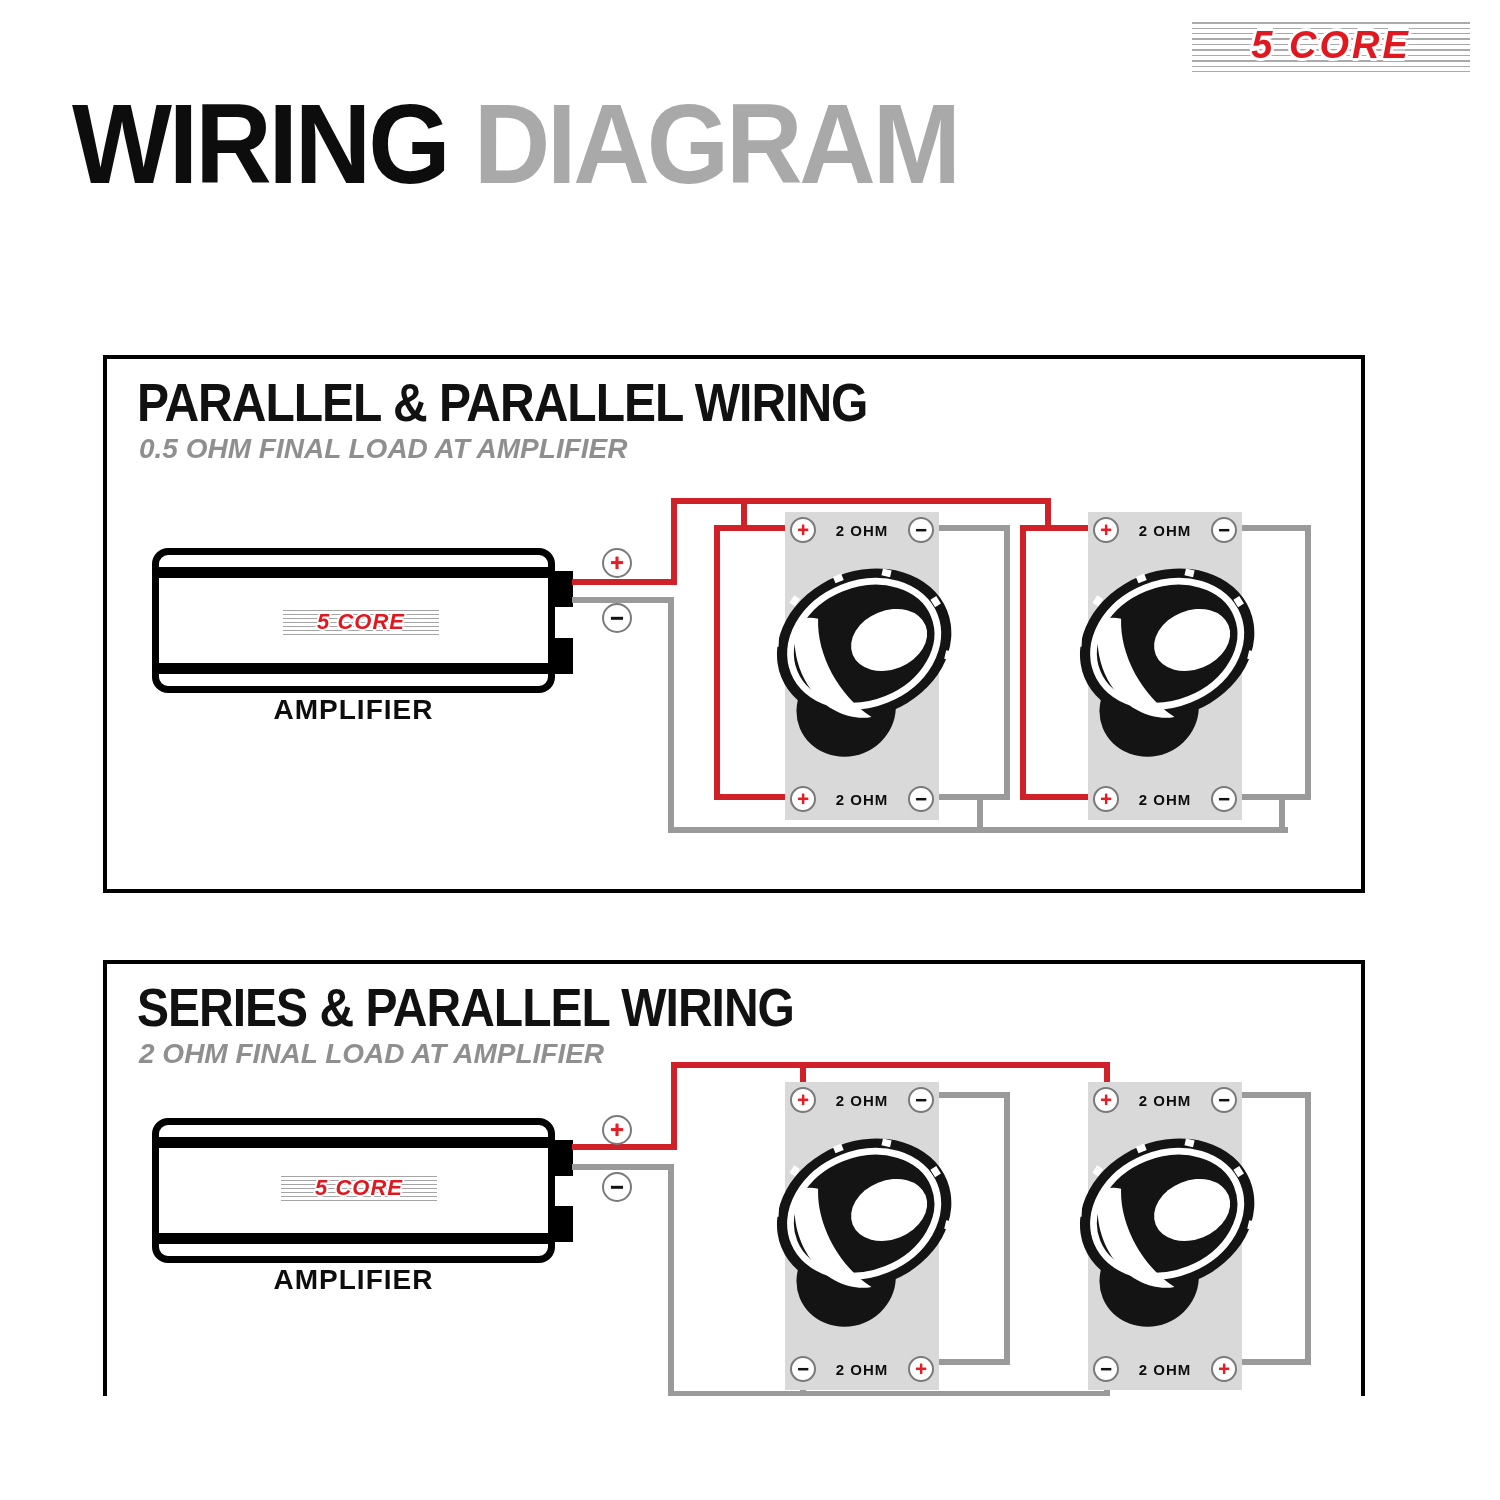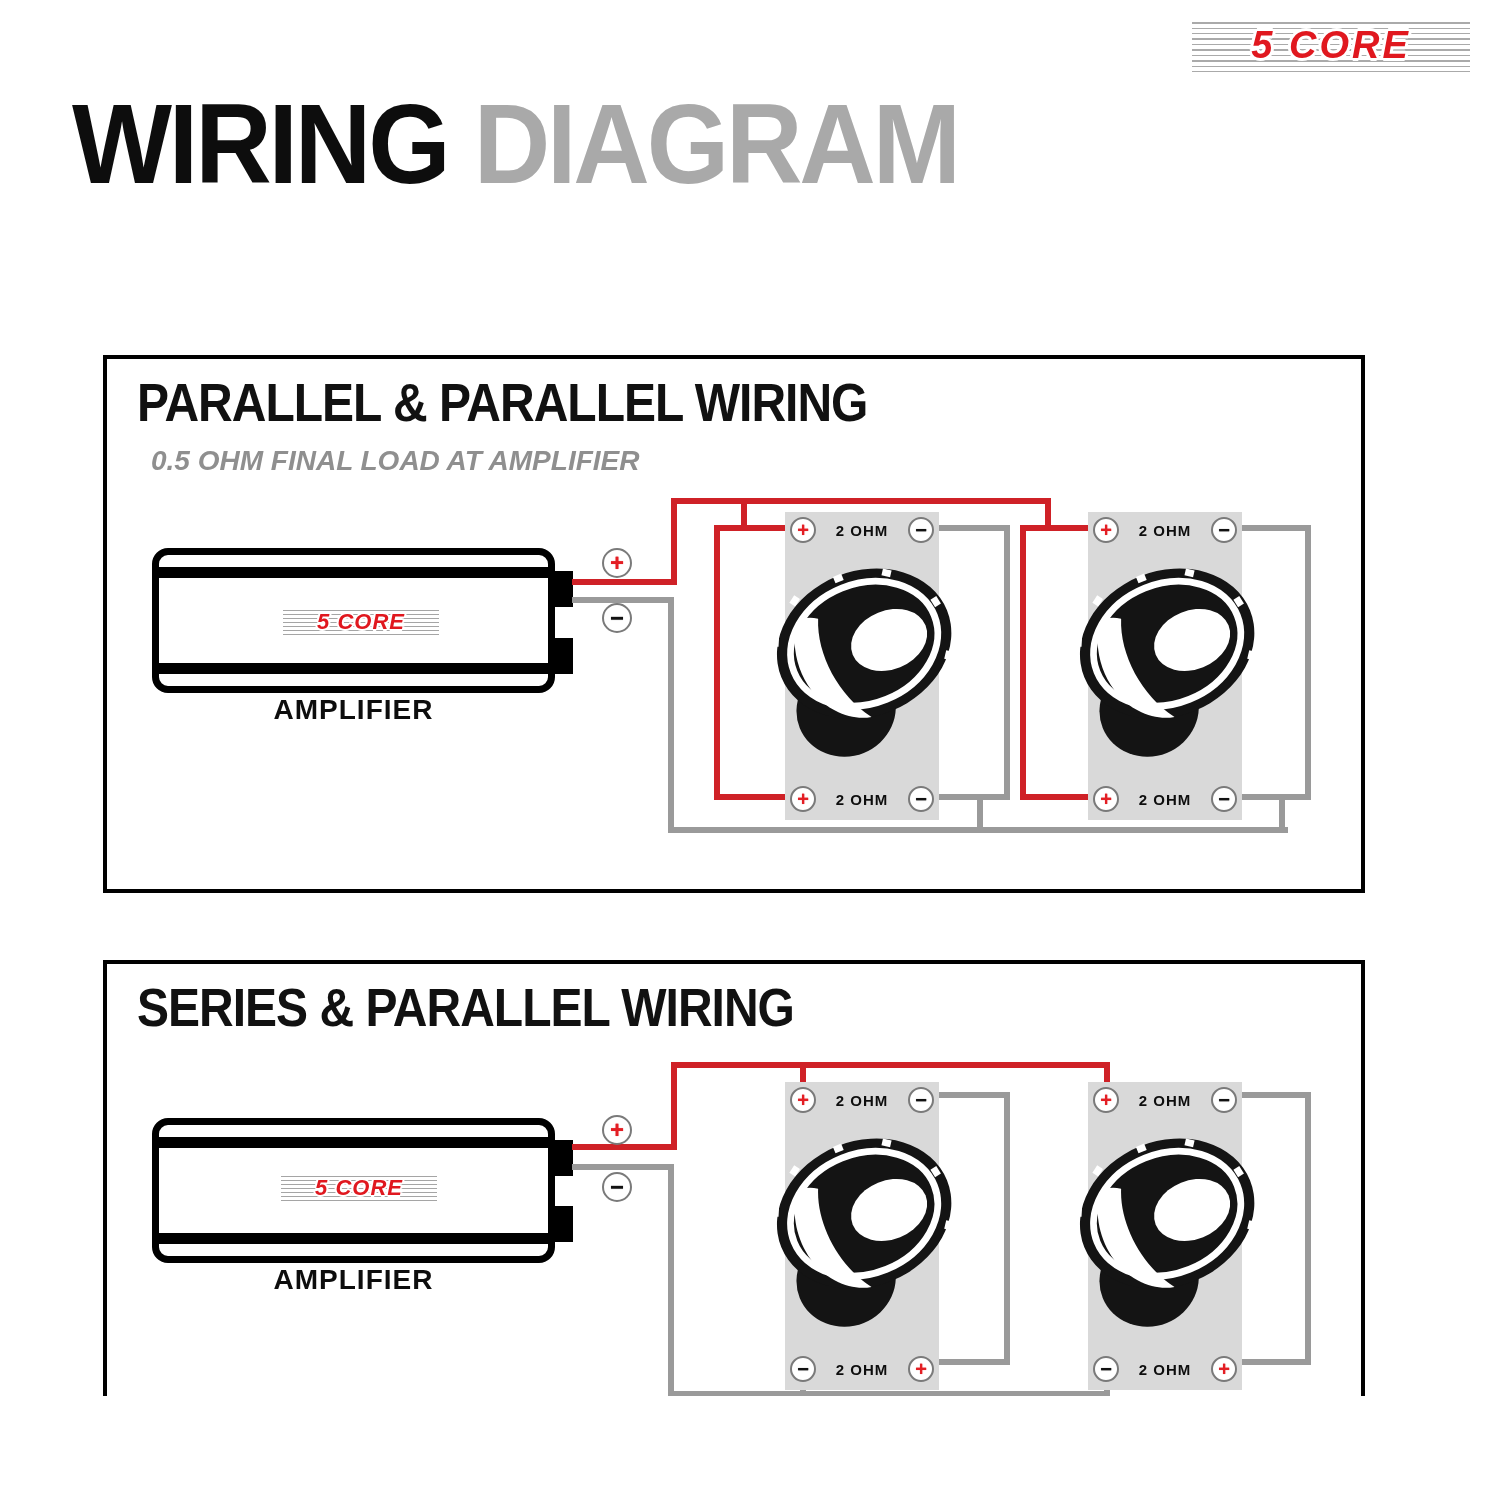--- a/index.html
+++ b/index.html
@@ -26,21 +26,21 @@
   h1.title .t2{color:#a9a9a9;}
   .page-sub{
     position:absolute;left:86px;top:212px;margin:0;white-space:nowrap;
     font-style:italic;font-weight:700;font-size:35px;letter-spacing:.5px;color:#121212;
   }
   
   .sect{position:absolute;left:103px;width:1262px;height:538px;border:4px solid #000;background:#fff;box-sizing:border-box;}
   #sect0{top:355px;} #sect1{top:960px;}
   .sect-title{position:absolute;left:30px;top:14px;margin:0;white-space:nowrap;
     font-size:48px;font-weight:800;letter-spacing:-1px;color:#111;transform:scaleY(1.1);transform-origin:0 0;}
-  .sect-sub{position:absolute;left:32px;top:74px;margin:12px;white-space:nowrap;
+  .sect-sub{position:absolute;left:32px;top:74px;margin:0;white-space:nowrap;
     font-style:italic;font-weight:700;font-size:28px;color:#8f8f8f;}
   
   .amp{position:absolute;left:152px;width:403px;height:145px;border:7px solid #000;border-radius:16px;background:#fff;box-sizing:border-box;}
   #amp0{top:548px;} #amp1{top:1118px;}
   .amp::before,.amp::after{content:"";position:absolute;left:0;right:0;height:11px;background:#000;}
   .amp::before{top:12px;} .amp::after{bottom:12px;}
   .amp-logo{
     position:absolute;width:156px;height:30px;
     background:repeating-linear-gradient(180deg,#fff 0 3px,#a5a5a5 3px 4px);
     display:flex;align-items:center;justify-content:center;
@@ -195,20 +195,21 @@
         </span>
       <span class="ohm">2 OHM</span>
       <span class="pterm minus">
           <b>−</b>
         </span>
     </div>
   </div>
 
   <div class="sect" id="sect1">
     <h2 class="sect-title">SERIES &amp; PARALLEL WIRING</h2>
+    <p class="sect-sub">2 OHM FINAL LOAD AT AMPLIFIER</p>
   </div>
 
   <div class="amp" id="amp1"></div>
   <div class="amp-logo" id="amplogo1">
     <span>5 CORE</span>
   </div>
   <p class="amp-label" id="amplabel1">AMPLIFIER</p>
   <i class="tab" style="left:553px;top:1140px"></i>
   <i class="tab" style="left:553px;top:1206px"></i>
 

